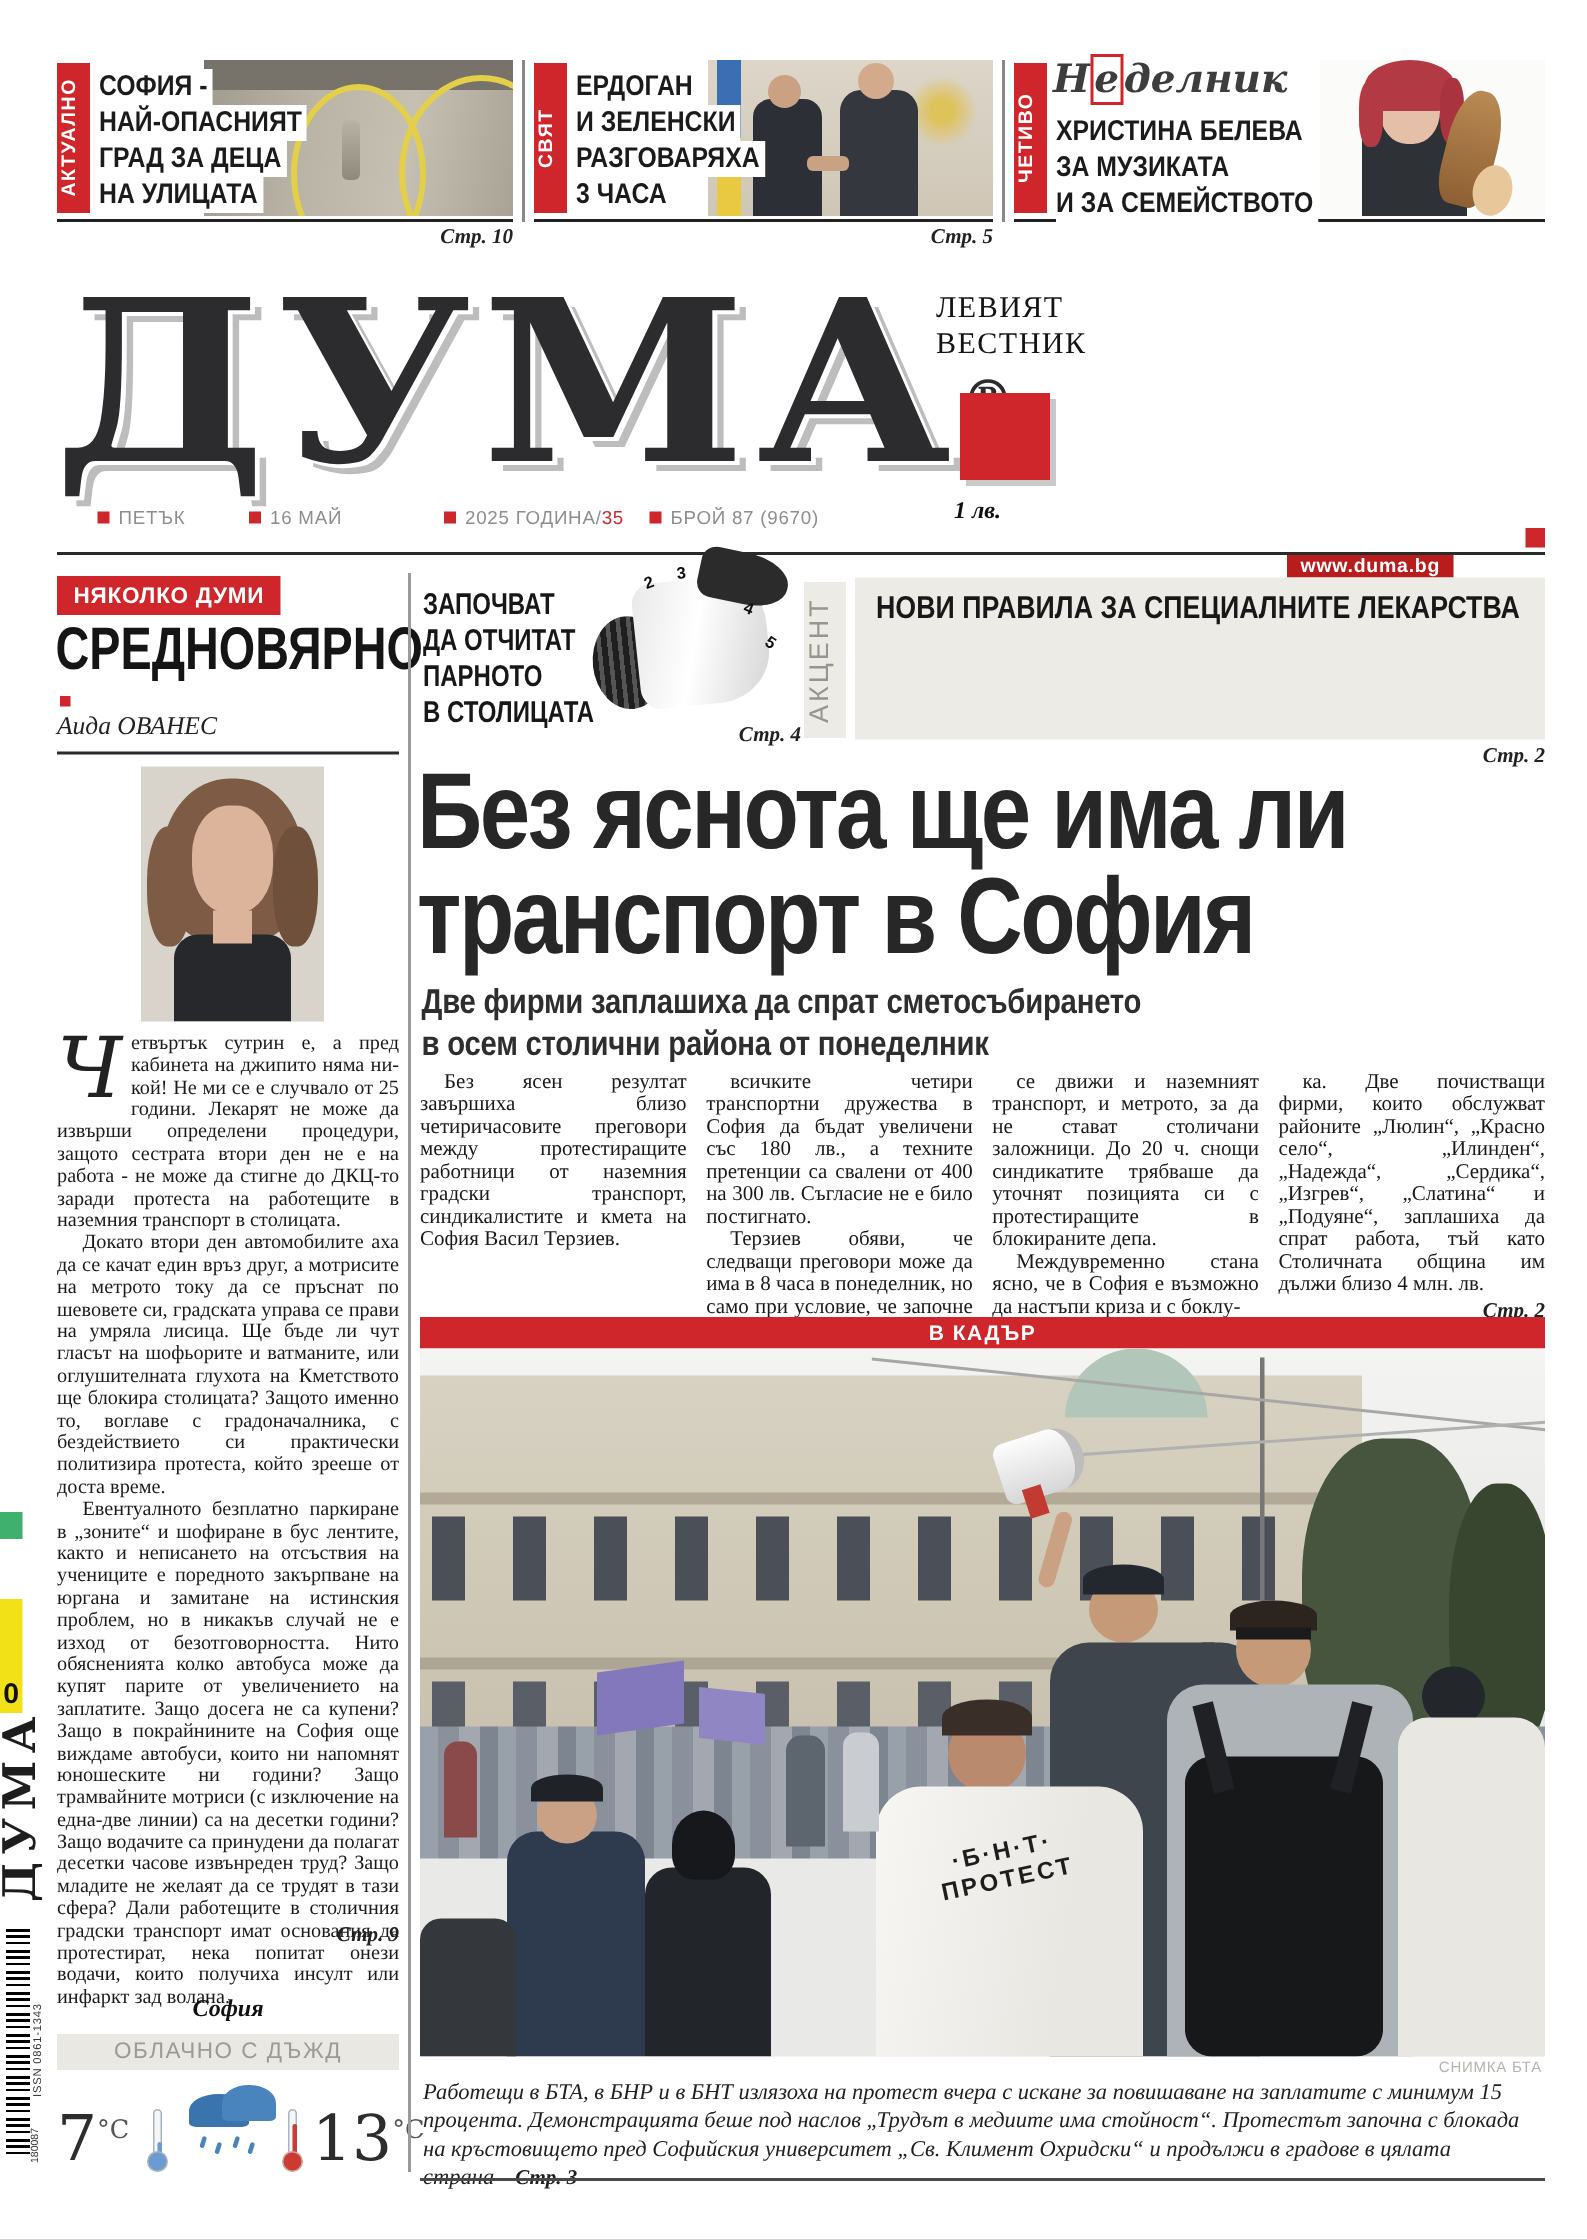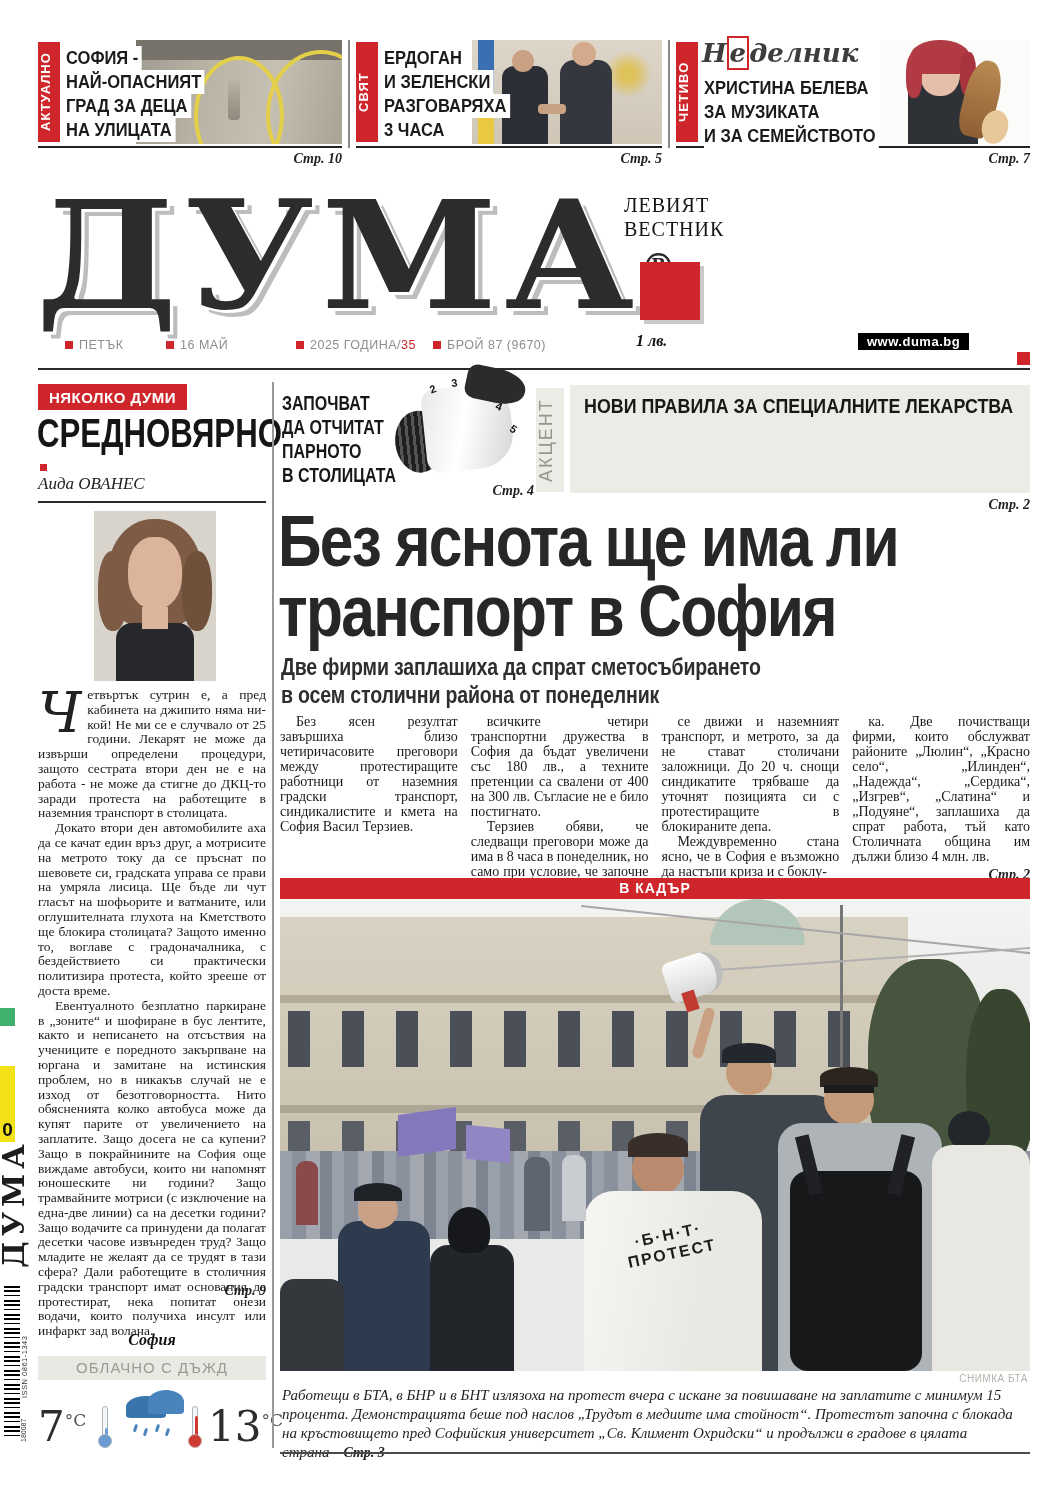--- a/index.html
+++ b/index.html
@@ -39,21 +39,21 @@
   .ms-photo{position:absolute;left:135px;top:16px;width:96px;height:96px;border-radius:50%;overflow:hidden;
             background:radial-gradient(circle at 35% 30%,#8fb479,#567f47 70%,#3f6134);}
   .ms-page{position:absolute;left:205px;top:116px;}
   .ms-dash2{position:absolute;left:222px;top:140px;width:30px;height:4px;background:#222;}
 
   .dateline{position:absolute;left:38px;top:338px;width:620px;font:12.5px "Liberation Sans",sans-serif;color:#8e8e8e;letter-spacing:.5px;}
   .dl-item{position:absolute;top:0;white-space:nowrap;}
   .sq{display:inline-block;width:8px;height:8px;background:var(--red);margin-right:6px;}
   .dl-red{color:var(--red);}
   .price{position:absolute;left:636px;top:332px;font:bold italic 16px "Liberation Serif",serif;color:#111;}
-  .site-bar{position:absolute;left:858px;top:333px;height:17px;background:#000000;color:#fff;
+  .site-bar{position:absolute;left:858px;top:368px;height:17px;background:#b91c1c;color:#fff;
             font:bold 13px/17px "Liberation Sans",sans-serif;padding:0 9px;letter-spacing:.5px;text-align:center;}
   .site-sq{position:absolute;left:1017px;top:352px;width:13px;height:13px;background:var(--red);}
   .mast-rule{position:absolute;left:38px;top:368px;width:992px;height:2px;background:#2a2a2a;}
 
   
   .op-badge{position:absolute;left:38px;top:384px;background:var(--red);color:#fff;
             font:bold 15px/1 "Liberation Sans",sans-serif;padding:6px 11px 5px;letter-spacing:.5px;}
   .op-title{position:absolute;left:37px;top:411px;font:bold 40px/44px "Liberation Sans",sans-serif;
             transform:scaleX(.78);transform-origin:0 0;white-space:nowrap;color:#151515;}
   .op-sq{position:absolute;left:40px;top:464px;width:7px;height:7px;background:var(--red);}
@@ -198,21 +198,20 @@
         <div class="pb" style="left:84px;top:20px;width:34px;height:78px;background:linear-gradient(#b98a52,#8e5f33);border-radius:45% 45% 30% 30%;transform:rotate(14deg);"></div>
         <div class="pb" style="left:102px;top:70px;width:26px;height:34px;background:#e8c89a;border-radius:50%;transform:rotate(14deg);"></div>
       </div>
       <div class="ned-logo"><span>Н</span><span class="boxed">е</span><span>делник</span></div>
       <div class="t-lines">
         <span>ХРИСТИНА БЕЛЕВА</span><br>
         <span>ЗА МУЗИКАТА</span><br>
         <span>И ЗА СЕМЕЙСТВОТО</span>
       </div>
     </div>
-    <div class="t-page page-ref">Стр. 7</div>
   </div>
 
   <div class="duma-title"><span>ДУМА</span><span class="reg">®</span></div>
   <div class="tagline">
     <div>ЛЕВИЯТ</div>
     <div>ВЕСТНИК</div>
   </div>
   <div class="mast-redsq"></div>
 
 

